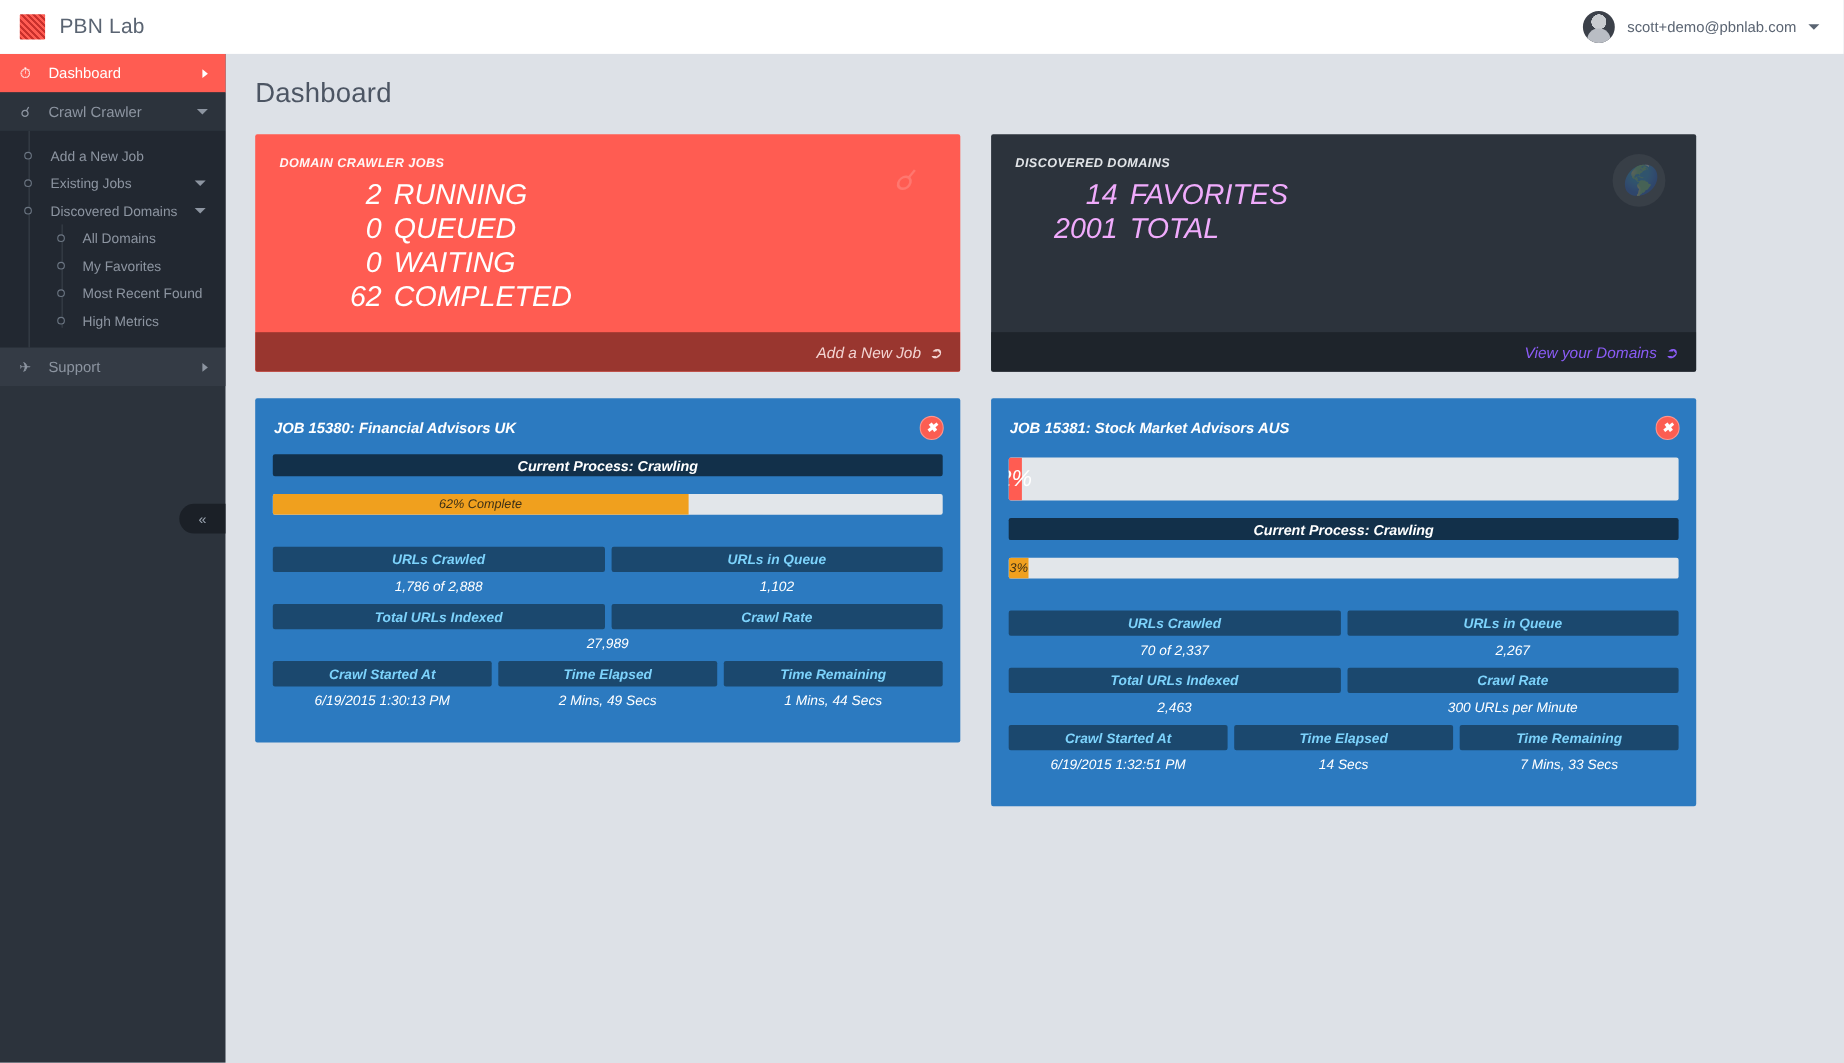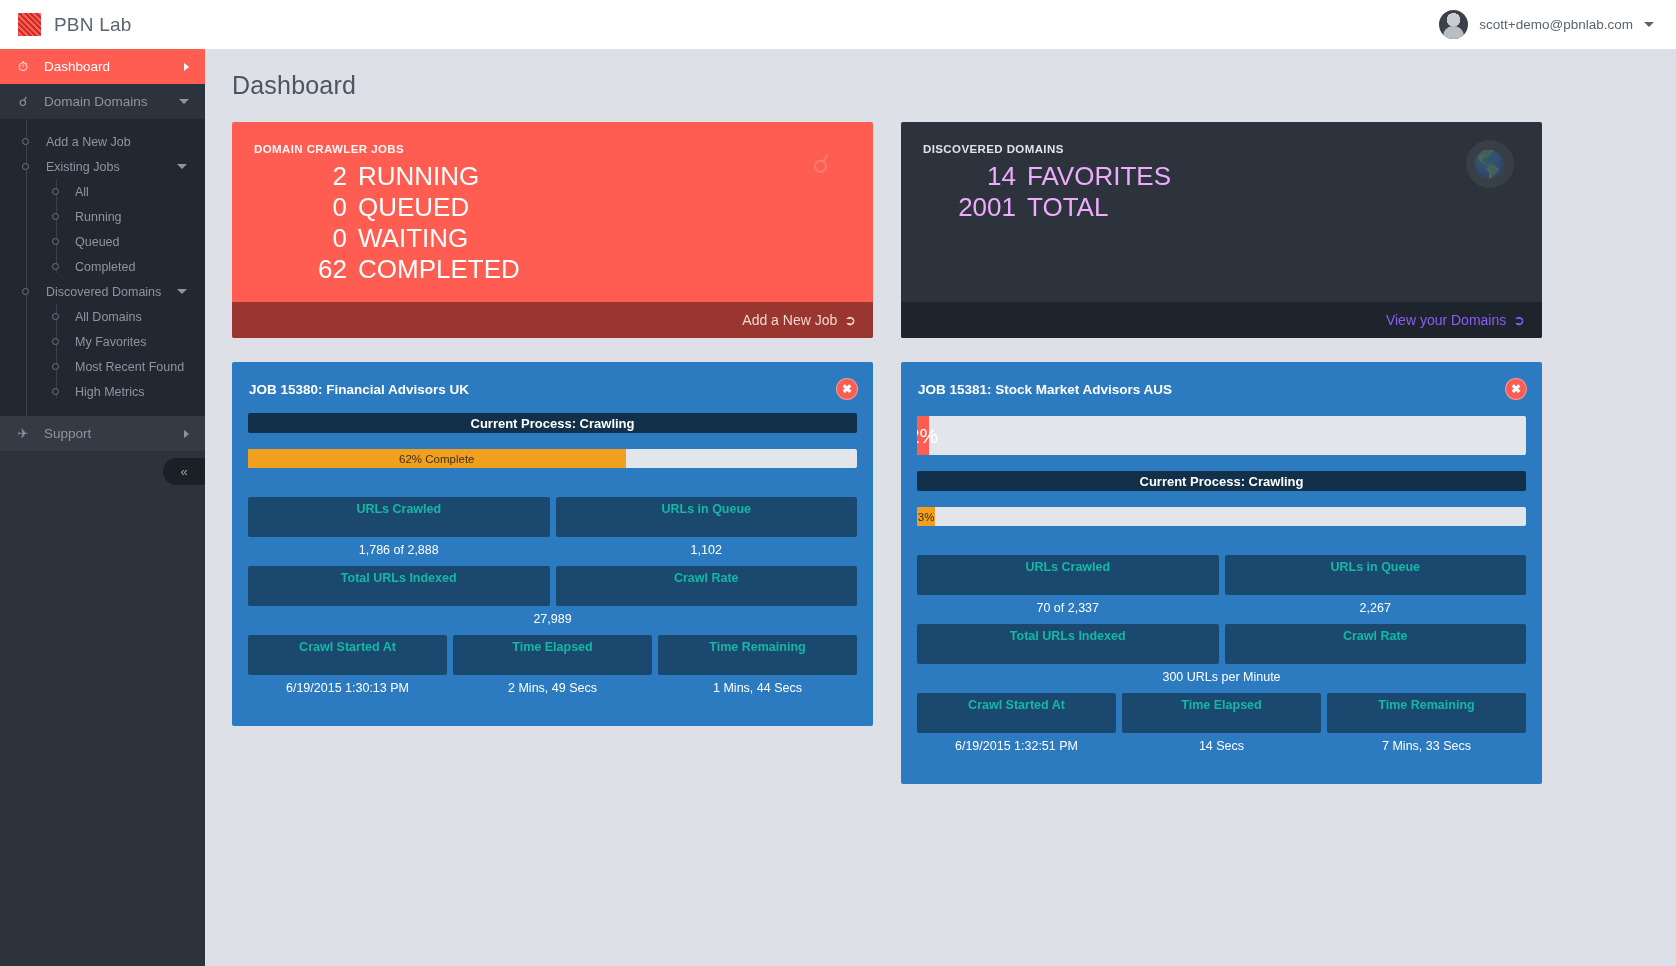--- a/index.html
+++ b/index.html
@@ -139,20 +139,21 @@
     overflow: hidden;
   }
   .page-title {
     font-size: 25px; color: #4c5563; font-weight: 400;
     margin: 22px 0 0 27px; letter-spacing: .2px;
   }
   .grid {
     display: flex; gap: 28px;
     padding: 22px 28px 0 27px;
     flex-wrap: wrap;
+    font-style: italic;
   }
   .col { width: 641px; }
 
   
   .stat-card { border-radius: 2px; overflow: hidden; position: relative; }
   .stat-card.red { background: #ff5c52; }
   .stat-card.dark { background: #2c333c; }
   .stat-body { height: 180px; padding: 21px 22px 0 22px; position: relative; }
   .stat-kicker {
     font-size: 11.5px; letter-spacing: .4px; font-weight: 700;
@@ -217,23 +218,23 @@
     border-radius: 2px;
   }
   .bar-outer.small { margin-top: 16px; height: 19px; }
   .bar-fill.orange {
     background: #f0a01e; color: #3d3016;
     font-size: 11.5px; font-weight: 400;
   }
   .stats-table { margin-top: 29px; }
   .st-row { display: flex; gap: 6px; }
   .st-head {
-    flex: 1; background: #1b486e; color: #14b8a6;
+    flex: 1; background: #1b486e; color: #7dd3fc;
     font-size: 12.5px; font-weight: 700;
-    text-align: center; padding: 5px 0 21px 0; border-radius: 2px;
+    text-align: center; padding: 5px 0 4px 0; border-radius: 2px;
   }
   .st-val {
     flex: 1; color: #ffffff; font-size: 12.5px;
     text-align: center; padding: 6px 0 7px 0;
   }
   .st-row.vals { margin-bottom: 2px; }
   .st-row.heads + .st-row.vals { margin-top: 0; }
   .st-row.heads { margin-top: 2px; }
 </style>
 </head>
@@ -255,55 +256,37 @@
 <div class="sidebar">
 
   <div class="nav-top-item active">
     <span class="nav-ico">⏱</span>
     <span class="nav-label">Dashboard</span>
     <span class="arrow-right"></span>
   </div>
 
   <div class="nav-top-item plain">
     <span class="nav-ico">☌</span>
-    <span class="nav-label">Domain Domains</span>
+    <span class="nav-label">Crawl Crawler</span>
     <span class="arrow-down"></span>
   </div>
 
   <div class="submenu">
 
     <div class="sub-item">
       <span class="bullet"></span>
       <span>Add a New Job</span>
     </div>
 
     <div class="sub-item">
       <span class="bullet"></span>
       <span>Existing Jobs</span>
       <span class="sub-caret-down"></span>
     </div>
 
-    <div class="sub-group">
-      <div class="sub-item lvl2">
-        <span class="bullet"></span>
-        <span>All</span>
-      </div>
-      <div class="sub-item lvl2">
-        <span class="bullet"></span>
-        <span>Running</span>
-      </div>
-      <div class="sub-item lvl2">
-        <span class="bullet"></span>
-        <span>Queued</span>
-      </div>
-      <div class="sub-item lvl2">
-        <span class="bullet"></span>
-        <span>Completed</span>
-      </div>
-    </div>
 
     <div class="sub-item">
       <span class="bullet"></span>
       <span>Discovered Domains</span>
       <span class="sub-caret-down"></span>
     </div>
 
     <div class="sub-group">
       <div class="sub-item lvl2">
         <span class="bullet"></span>
@@ -459,20 +442,21 @@
           </div>
           <div class="st-row vals">
             <div class="st-val">70 of 2,337</div>
             <div class="st-val">2,267</div>
           </div>
           <div class="st-row heads">
             <div class="st-head">Total URLs Indexed</div>
             <div class="st-head">Crawl Rate</div>
           </div>
           <div class="st-row vals">
+            <div class="st-val">2,463</div>
             <div class="st-val">300 URLs per Minute</div>
           </div>
           <div class="st-row heads">
             <div class="st-head">Crawl Started At</div>
             <div class="st-head">Time Elapsed</div>
             <div class="st-head">Time Remaining</div>
           </div>
           <div class="st-row vals">
             <div class="st-val">6/19/2015 1:32:51 PM</div>
             <div class="st-val">14 Secs</div>

